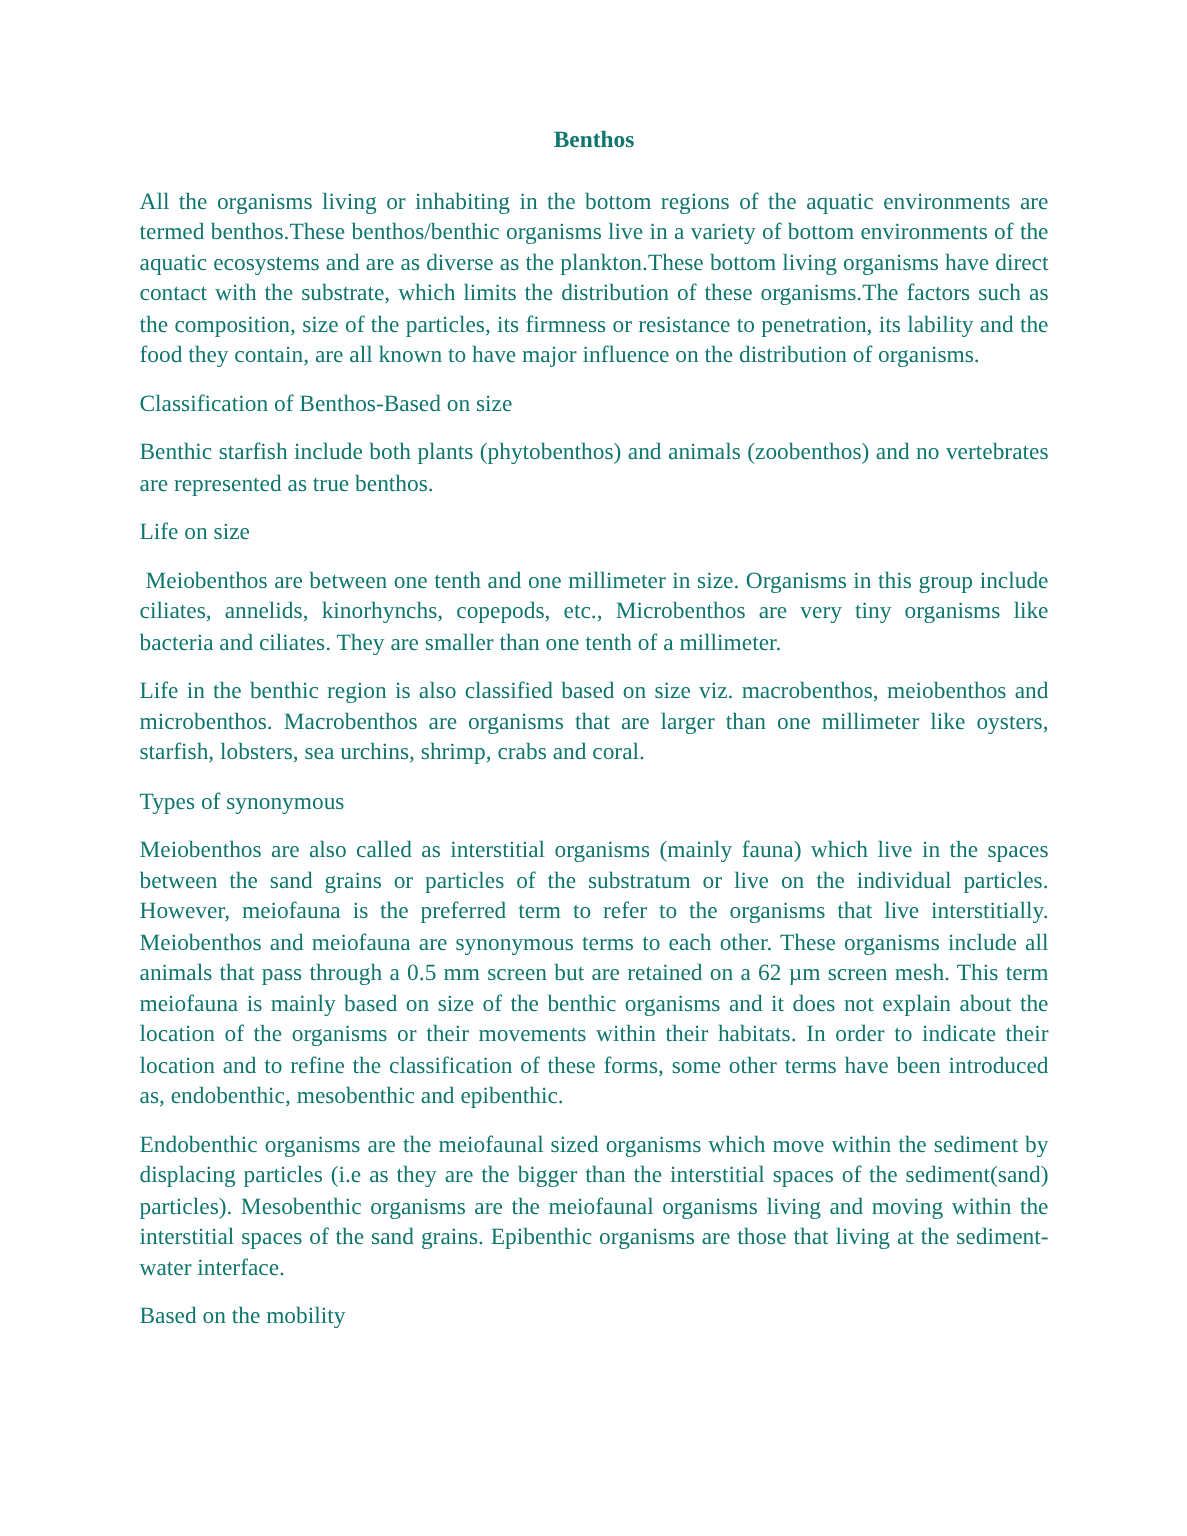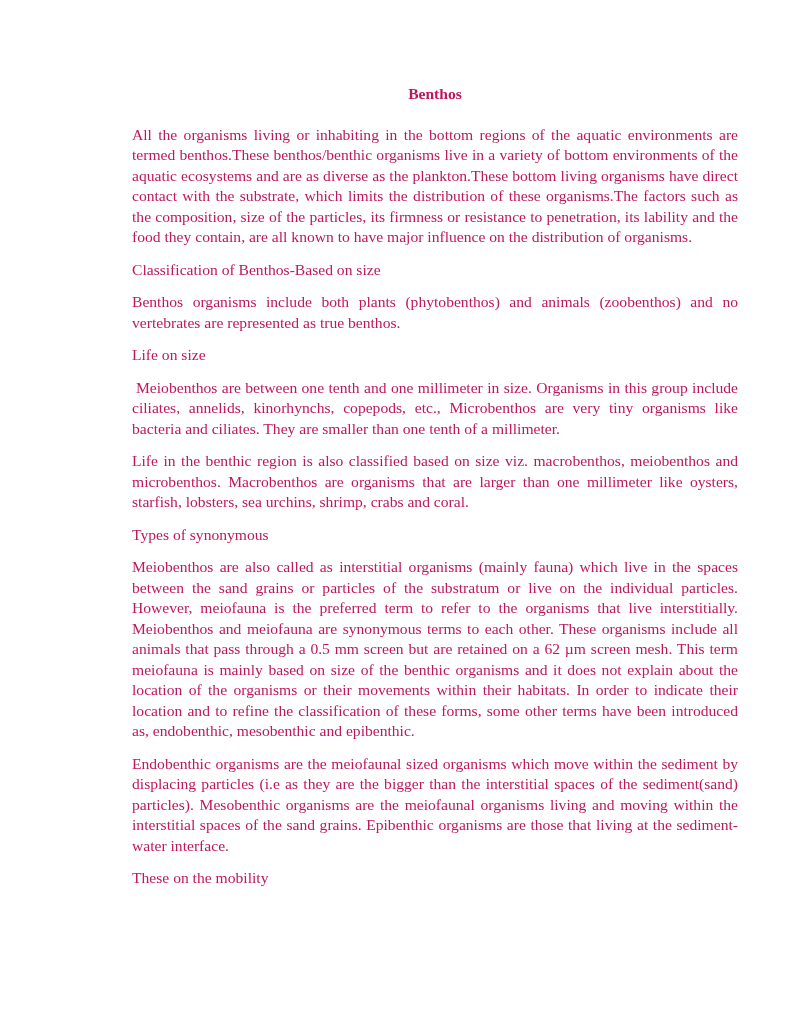--- a/index.html
+++ b/index.html
@@ -16,22 +16,21 @@
     box-sizing: border-box;
   }
   .content {
     position: absolute;
     top: 84px;
     left: 93px;
     width: 606px;
     font-family: "Liberation Serif", "DejaVu Serif", serif;
     font-size: 15.6px;
     line-height: 20.5px;
-    color: #be185d;
-    margin-left: 39px;
+    color: #0f766e;
   }
   .doc-title {
     font-size: 15.6px;
     font-weight: bold;
     text-align: center;
     margin: 0 0 20px 0;
   }
   .para {
     text-align: justify;
     margin: 12px 0;
@@ -49,30 +48,30 @@
 
 <div class="page">
   <div class="content">
 
     <h1 class="doc-title">Benthos</h1>
 
     <p class="para">All the organisms living or inhabiting in the bottom regions of the aquatic environments are termed benthos.These benthos/benthic organisms live in a variety of bottom environments of the aquatic ecosystems and are as diverse as the plankton.These bottom living organisms have direct contact with the substrate, which limits the distribution of these organisms.The factors such as the composition, size of the particles, its firmness or resistance to penetration, its lability and the food they contain, are all known to have major influence on the distribution of organisms.</p>
 
     <p class="heading">Classification of Benthos-Based on size</p>
 
-    <p class="para">Benthos organisms include both plants (phytobenthos) and animals (zoobenthos) and no vertebrates are represented as true benthos.</p>
+    <p class="para">Benthic starfish include both plants (phytobenthos) and animals (zoobenthos) and no vertebrates are represented as true benthos.</p>
 
     <p class="heading">Life on size</p>
 
     <p class="para lead-space">Meiobenthos are between one tenth and one millimeter in size. Organisms in this group include ciliates, annelids, kinorhynchs, copepods, etc., Microbenthos are very tiny organisms like bacteria and ciliates. They are smaller than one tenth of a millimeter.</p>
 
     <p class="para">Life in the benthic region is also classified based on size viz. macrobenthos, meiobenthos and microbenthos. Macrobenthos are organisms that are larger than one millimeter like oysters, starfish, lobsters, sea urchins, shrimp, crabs and coral.</p>
 
     <p class="heading">Types of synonymous</p>
 
     <p class="para">Meiobenthos are also called as interstitial organisms (mainly fauna) which live in the spaces between the sand grains or particles of the substratum or live on the individual particles. However, meiofauna is the preferred term to refer to the organisms that live interstitially. Meiobenthos and meiofauna are synonymous terms to each other. These organisms include all animals that pass through a 0.5 mm screen but are retained on a 62 µm screen mesh. This term meiofauna is mainly based on size of the benthic organisms and it does not explain about the location of the organisms or their movements within their habitats. In order to indicate their location and to refine the classification of these forms, some other terms have been introduced as, endobenthic, mesobenthic and epibenthic.</p>
 
     <p class="para">Endobenthic organisms are the meiofaunal sized organisms which move within the sediment by displacing particles (i.e as they are the bigger than the interstitial spaces of the sediment(sand) particles). Mesobenthic organisms are the meiofaunal organisms living and moving within the interstitial spaces of the sand grains. Epibenthic organisms are those that living at the sediment-water interface.</p>
 
-    <p class="heading">These on the mobility</p>
+    <p class="heading">Based on the mobility</p>
 
   </div>
 </div>
 
 </body></html>

